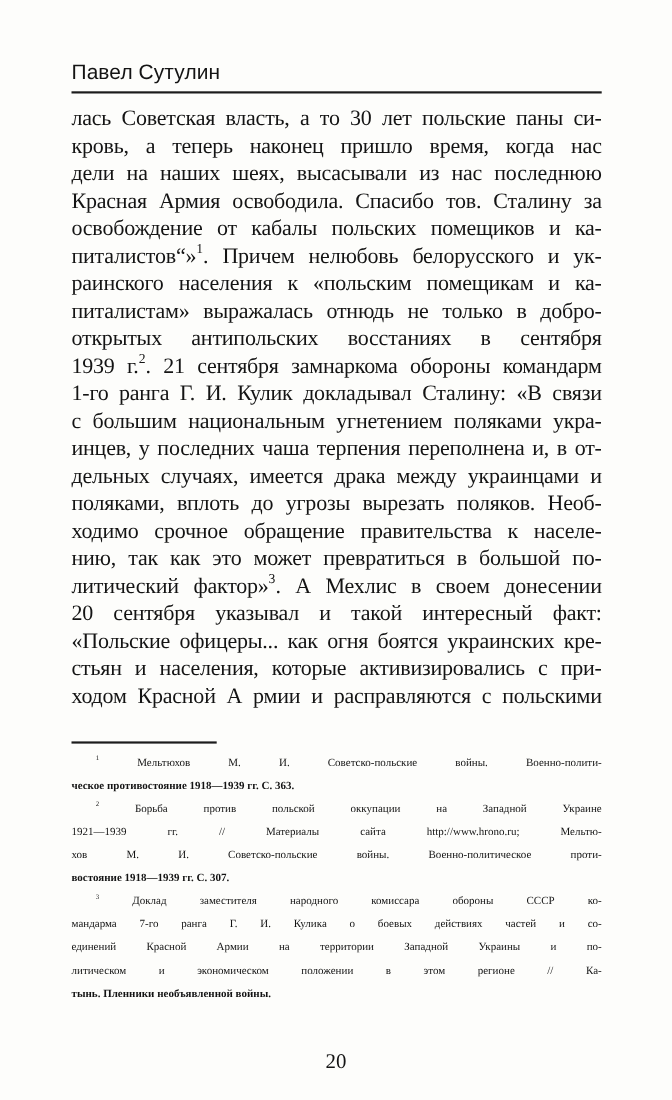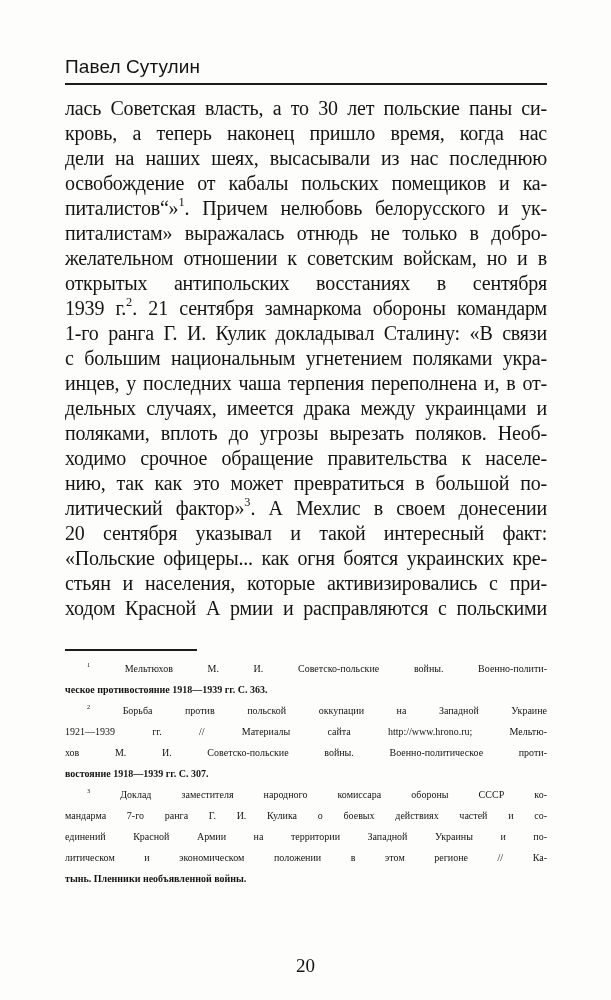--- a/index.html
+++ b/index.html
@@ -90,24 +90,25 @@
 <div class="page" style="--page-bg: #fdfdfb; --text-color: #141414; --rule-color: #1c1c1c;">
   <header>
     <div class="author">Павел Сутулин</div>
     <div class="header-rule"></div>
   </header>
 
   <main class="body-text" id="body-lines">
       <div class="line"><span>лась Советская власть, а то 30 лет польские паны си-</span></div>
       <div class="line"><span>кровь, а теперь наконец пришло время, когда нас</span></div>
       <div class="line"><span>дели на наших шеях, высасывали из нас последнюю</span></div>
+      <div class="line"><span>Красная Армия освободила. Спасибо тов. Сталину за</span></div>
       <div class="line"><span>освобождение от кабалы польских помещиков и ка-</span></div>
       <div class="line"><span>питалистов“»</span><sup class="fnmark">1</sup><span>. Причем нелюбовь белорусского и ук-</span></div>
+      <div class="line"><span>раинского населения к «польским помещикам и ка-</span></div>
       <div class="line"><span>питалистам» выражалась отнюдь не только в добро-</span></div>
-      <div class="line"><span>желательном отношении к советским войскам, но и в</span></div>
       <div class="line"><span>открытых антипольских восстаниях в сентября</span></div>
       <div class="line"><span>1939 г.</span><sup class="fnmark">2</sup><span>. 21 сентября замнаркома обороны командарм</span></div>
       <div class="line"><span>1-го ранга Г. И. Кулик докладывал Сталину: </span><span class="it">«В связи</span></div>
       <div class="line"><span class="it">с большим национальным угнетением поляками укра-</span></div>
       <div class="line"><span class="it">инцев, у последних чаша терпения переполнена и, в от-</span></div>
       <div class="line"><span class="it">дельных случаях, имеется драка между украинцами и</span></div>
       <div class="line"><span class="it">поляками, вплоть до угрозы вырезать поляков. Необ-</span></div>
       <div class="line"><span class="it">ходимо срочное обращение правительства к населе-</span></div>
       <div class="line"><span class="it">нию, так как это может превратиться в большой по-</span></div>
       <div class="line"><span class="it">литический фактор»</span><sup class="fnmark">3</sup><span>. А Мехлис в своем донесении</span></div>

